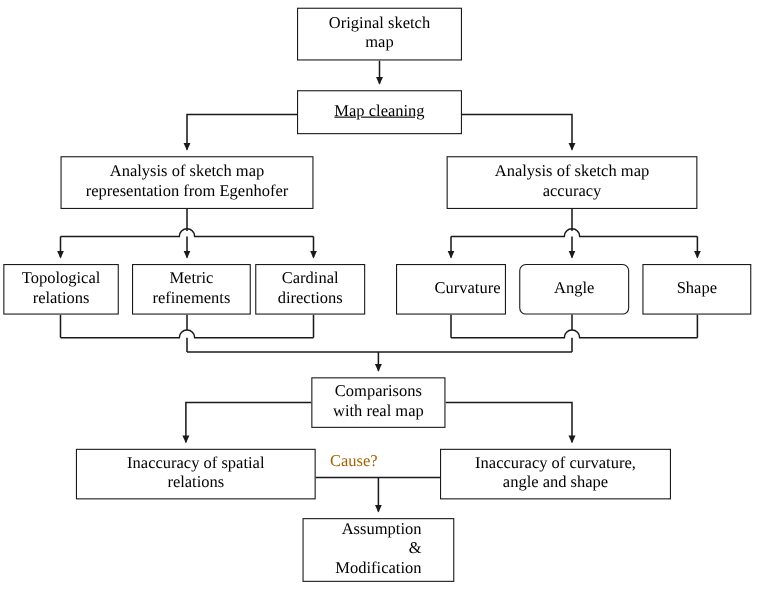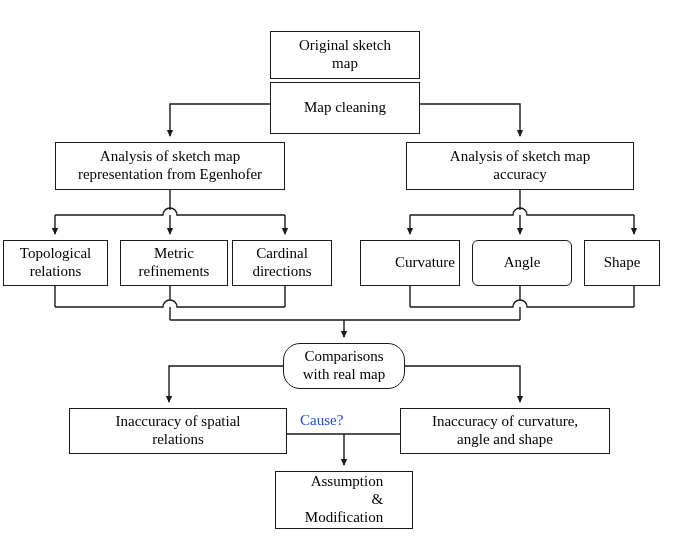--- a/index.html
+++ b/index.html
@@ -4,21 +4,21 @@
 <style>
   html,body{margin:0;padding:0;background:#ffffff;}
   body{width:688px;height:537px;overflow:hidden;
        font-family:"Liberation Serif","DejaVu Serif",serif;}
   #canvas{position:relative;width:688px;height:537px;background:#fff;}
   svg.wires{position:absolute;left:0;top:0;width:688px;height:537px;}
   .node{position:absolute;box-sizing:border-box;border:1.4px solid #1a1a1a;
         background:#ffffff;display:flex;align-items:center;justify-content:center;
         text-align:center;line-height:1.18;color:#000;font-size:15px;}
   .node span{display:block;padding:0 3px;}
-  .edge-label{position:absolute;font-size:15px;color:#1d4ed8;background:#fff;
+  .edge-label{position:absolute;font-size:15px;color:#a16207;background:#fff;
               text-align:center;line-height:1;white-space:nowrap;}
 </style>
 </head>
 <body>
 
 <div id="canvas">
 
   <svg class="wires" viewBox="0 0 688 537" xmlns="http://www.w3.org/2000/svg">
     <defs>
       <marker id="ah" markerWidth="10" markerHeight="10" refX="6.2" refY="3.6" orient="auto" markerUnits="userSpaceOnUse">
@@ -64,24 +64,24 @@
 
       <path d="M405,366 L520,366 L520,402" marker-end="url(#ah)"></path>
 
       <path d="M415,434 L276,434" marker-end="url(#ah)"></path>
 
       <path d="M344,434 L344,465" marker-end="url(#ah)"></path>
 
     </g>
   </svg>
 
-  <div class="node" id="n-original" style="left: 270px; top: 7px; width: 150px; height: 48px; margin-top: 24px;">
+  <div class="node" id="n-original" style="left: 270px; top: 7px; width: 150px; height: 48px;">
     <span>Original sketch<br>map</span>
   </div>
-  <div class="node" id="n-cleaning" style="left: 270px; top: 82px; width: 150px; height: 52px;">
+  <div class="node" id="n-cleaning" style="left: 270px; top: 82px; width: 150px; height: 40px; text-decoration: underline;">
     <span>Map cleaning</span>
   </div>
   <div class="node" id="n-analysis_rep" style="left: 55px; top: 142px; width: 230px; height: 48px;">
     <span>Analysis of sketch map<br>representation from Egenhofer</span>
   </div>
   <div class="node" id="n-analysis_acc" style="left: 406px; top: 142px; width: 228px; height: 48px;">
     <span>Analysis of sketch map<br>accuracy</span>
   </div>
   <div class="node" id="n-topological" style="left: 3px; top: 240px; width: 105px; height: 46px;">
     <span>Topological<br>relations</span>
@@ -91,24 +91,24 @@
   </div>
   <div class="node" id="n-cardinal" style="left: 232px; top: 240px; width: 100px; height: 46px;">
     <span>Cardinal<br>directions</span>
   </div>
   <div class="node" id="n-curvature" style="left: 360px; top: 240px; width: 100px; height: 46px; padding-left: 30px;">
     <span>Curvature</span>
   </div>
   <div class="node" id="n-angle" style="left: 472px; top: 240px; width: 100px; height: 46px; border-radius: 6px;">
     <span>Angle</span>
   </div>
-  <div class="node" id="n-shape" style="left: 584px; top: 240px; width: 76px; height: 46px;">
+  <div class="node" id="n-shape" style="left: 584px; top: 240px; width: 99px; height: 46px;">
     <span>Shape</span>
   </div>
-  <div class="node" id="n-comparisons" style="left: 283px; top: 343px; width: 122px; height: 46px; border-radius: 17px;">
+  <div class="node" id="n-comparisons" style="left: 283px; top: 343px; width: 122px; height: 46px;">
     <span>Comparisons<br>with real map</span>
   </div>
   <div class="node" id="n-inacc_spatial" style="left: 69px; top: 408px; width: 218px; height: 46px;">
     <span>Inaccuracy of spatial<br>relations</span>
   </div>
   <div class="node" id="n-inacc_curv" style="left: 400px; top: 408px; width: 210px; height: 46px;">
     <span>Inaccuracy of curvature,<br>angle and shape</span>
   </div>
   <div class="node" id="n-assumption" style="left: 275px; top: 471px; width: 138px; height: 58px; text-align: right;">
     <span>Assumption<br>&amp;<br>Modification</span>

